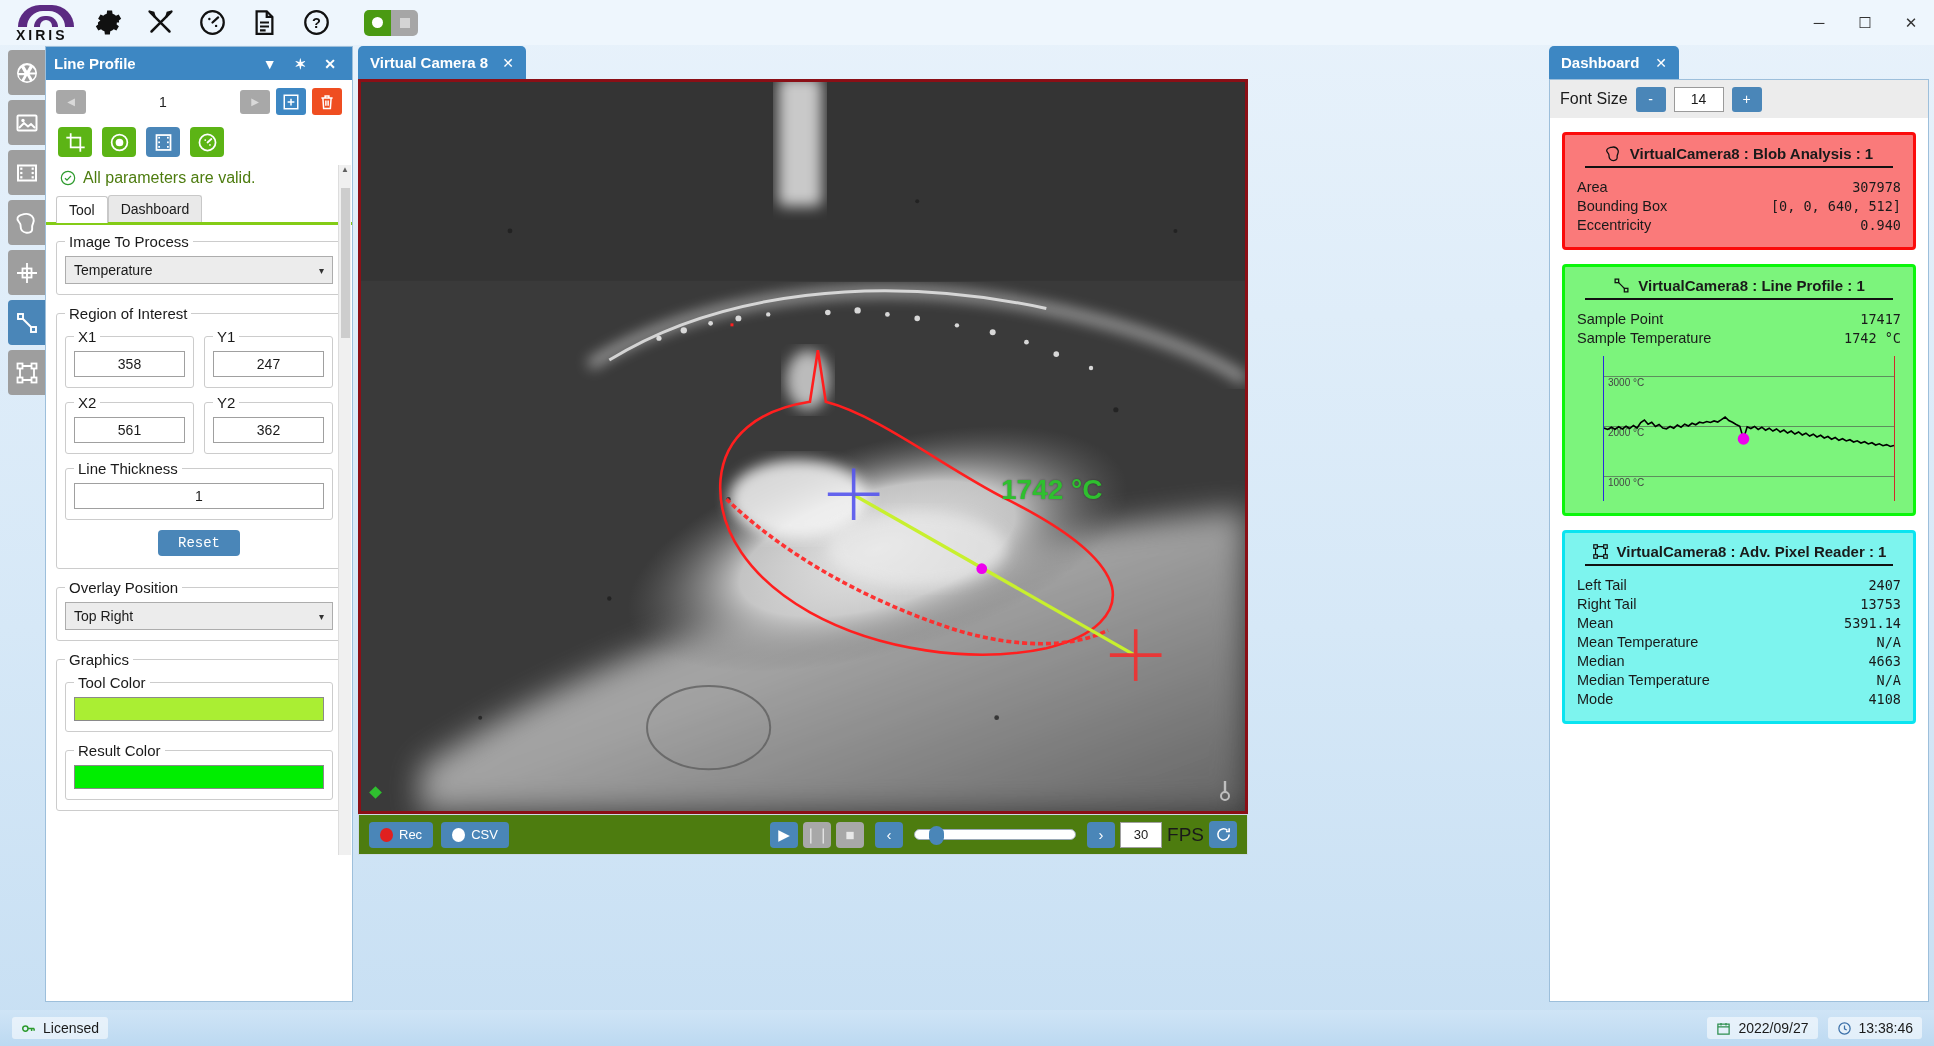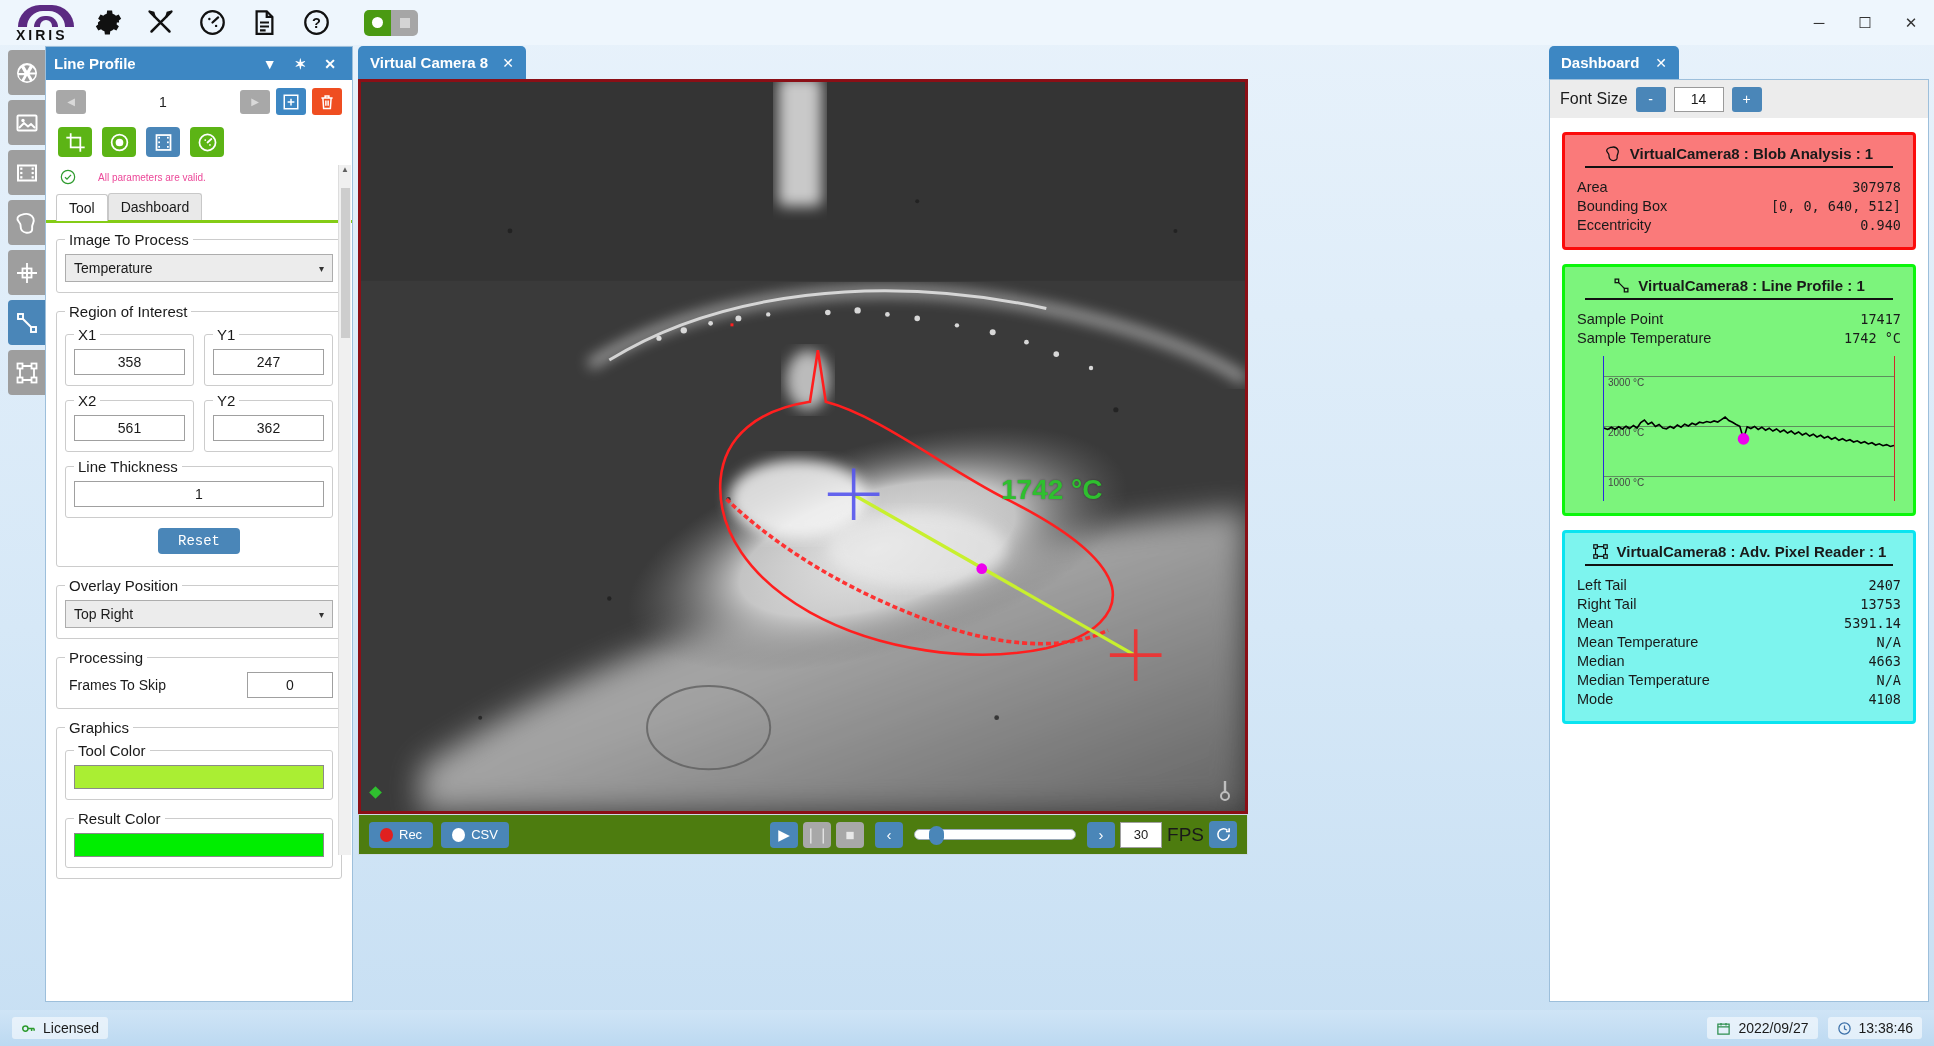--- a/index.html
+++ b/index.html
@@ -64,22 +64,22 @@
      align-items:center; justify-content:center; margin-left:6px; cursor:pointer; }
   .sqbtn.blue { background:#3d87c3; }
   .sqbtn.red  { background:#ef4e21; }
   .sqbtn svg { width:18px; height:18px; }
   #lp-tools { display:flex; gap:10px; padding:10px 12px 4px 12px; }
   .toolbtn { width:34px; height:30px; border-radius:4px; display:flex;
      align-items:center; justify-content:center; cursor:pointer; }
   .toolbtn.green { background:#5cb415; }
   .toolbtn.blue  { background:#4a86b8; }
   .toolbtn svg { width:21px; height:21px; }
-  #lp-valid { display:flex; align-items:center; gap:22px; padding:8px 12px 4px 14px;
-     font-size:10px; color:#ec4899; }
+  #lp-valid { display:flex; align-items:center; gap:7px; padding:8px 12px 4px 14px;
+     font-size:16px; color:#4d7c0f; }
   #lp-tabs { display:flex; padding:4px 0 0 10px; border-bottom:3px solid #84cc16; }
   .tab { padding:5px 12px 5px 12px; font-size:14px; border:1px solid #c8c8c8;
      border-bottom:none; border-radius:3px 3px 0 0; cursor:pointer; background:#e9e9e9; }
   .tab.active { background:#fff; position:relative; top:1px; }
   #lp-body { padding:8px 10px 0 10px; height:800px; overflow:hidden; position:relative; }
   fieldset { border:1px solid #ccc; border-radius:3px; padding:6px 8px 10px 8px;
      margin-bottom:10px; }
   legend { font-size:15px; padding:0 4px; color:#1a1a1a; }
   .selectbox { width:100%; height:28px; background:#ececec; border:1px solid #adadad;
      display:flex; align-items:center; padding:0 8px; font-size:14px; cursor:pointer;
@@ -408,27 +408,20 @@
     </fieldset>
 
     <fieldset>
       <legend>Overlay Position</legend>
       <div class="selectbox">
         <span>Top Right</span>
         <span class="chev">▾</span>
       </div>
     </fieldset>
 
-    <fieldset>
-      <legend>Processing</legend>
-      <div class="kvrow">
-        <span class="k">Frames To Skip</span>
-        <span class="v numinput">0</span>
-      </div>
-    </fieldset>
 
     <fieldset>
       <legend>Graphics</legend>
       <fieldset>
         <legend>Tool Color</legend>
         <div class="swatch" id="sw-tool" style="background: rgb(170, 238, 51);"></div>
       </fieldset>
       <fieldset style="margin-bottom:0;">
         <legend>Result Color</legend>
         <div class="swatch" id="sw-result" style="background: rgb(0, 238, 0);"></div>

